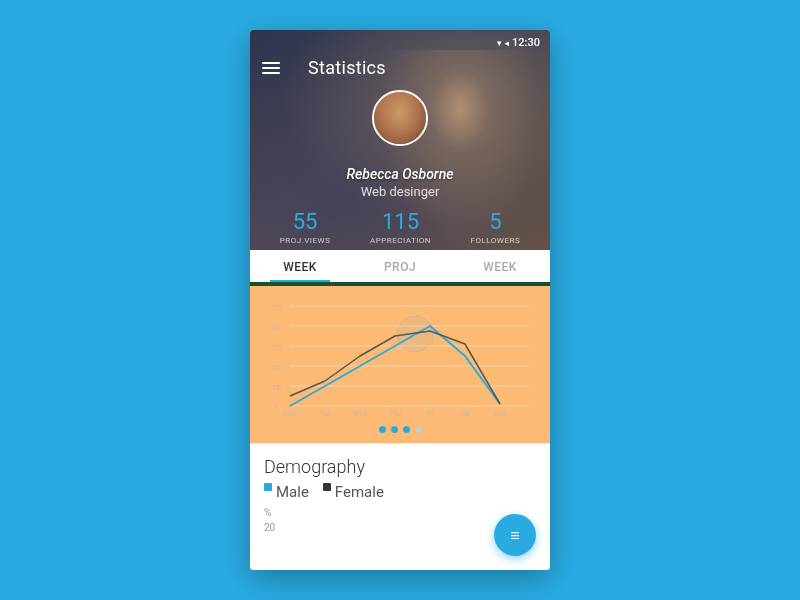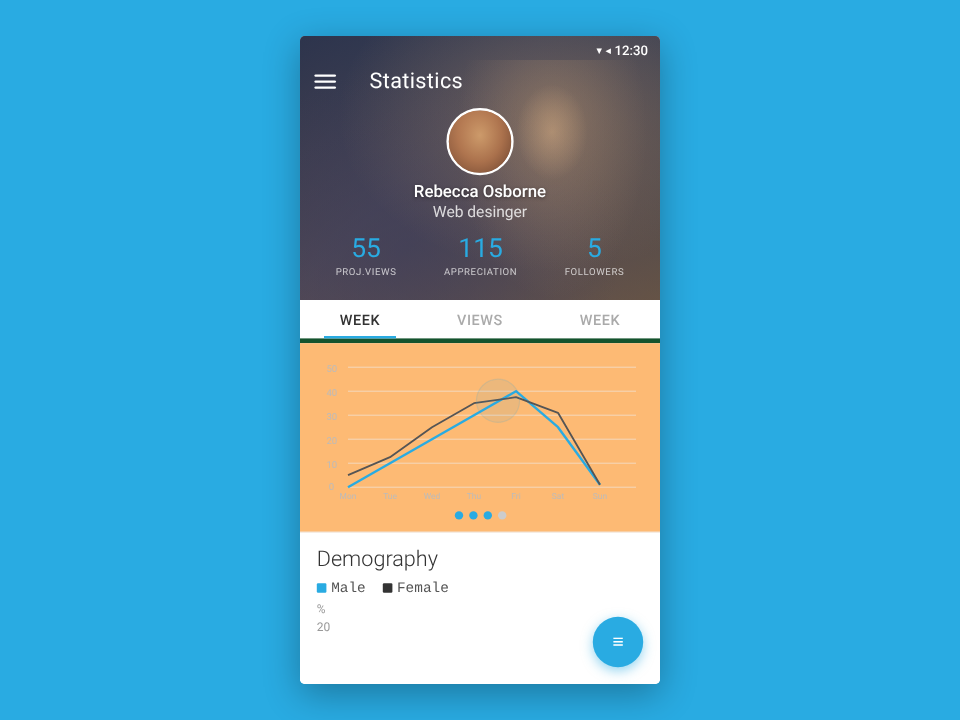--- a/index.html
+++ b/index.html
@@ -151,22 +151,23 @@
       width: 100%;
       height: 100%;
       background: 
         radial-gradient(ellipse at 50% 40%, rgba(210,160,110,0.9) 0%, rgba(180,120,80,0.8) 50%, rgba(100,60,40,0.6) 100%);
     }
 
     .profile-name {
       color: #fff;
       font-size: 14px;
       font-weight: 500;
-      margin-top: 6px;
+      margin-top: 20px;
       text-shadow: 0 1px 3px rgba(0,0,0,0.5);
+      font-style: italic;
     }
 
     .profile-role {
       color: rgba(255,255,255,0.8);
       font-size: 13px;
       margin-top: 2px;
     }
 
     .stats-row {
       display: flex;
@@ -286,25 +287,23 @@
 
     .demo-legend {
       display: flex;
       gap: 14px;
       align-items: center;
       margin-bottom: 6px;
     }
 
     .legend-item {
       display: flex;
-      align-items: center;
       gap: 4px;
-      font-size: 12px;
+      font-size: 15px;
       color: #555;
-      font-family: Liberation Mono, monospace;
     }
 
     .legend-dot {
       width: 8px;
       height: 8px;
       border-radius: 1px;
     }
 
     .legend-dot.male { background: #29ABE2; }
     .legend-dot.female { background: #333; }
@@ -382,21 +381,21 @@
       </div>
       <div class="stat-item">
         <span class="stat-value">5</span>
         <span class="stat-label">FOLLOWERS</span>
       </div>
     </div>
   </div>
 
   <div class="tabs-bar">
     <div class="tab-item active">WEEK</div>
-    <div class="tab-item">VIEWS</div>
+    <div class="tab-item">PROJ</div>
     <div class="tab-item">WEEK</div>
   </div>
 
   <div class="chart-container">
     <div class="chart-svg-wrapper">
       <svg class="line-chart" viewBox="0 0 280 120">
 
         <text x="12" y="14" font-size="8" fill="#bbb">50</text>
         <text x="12" y="34" font-size="8" fill="#bbb">40</text>
         <text x="12" y="54" font-size="8" fill="#bbb">30</text>

